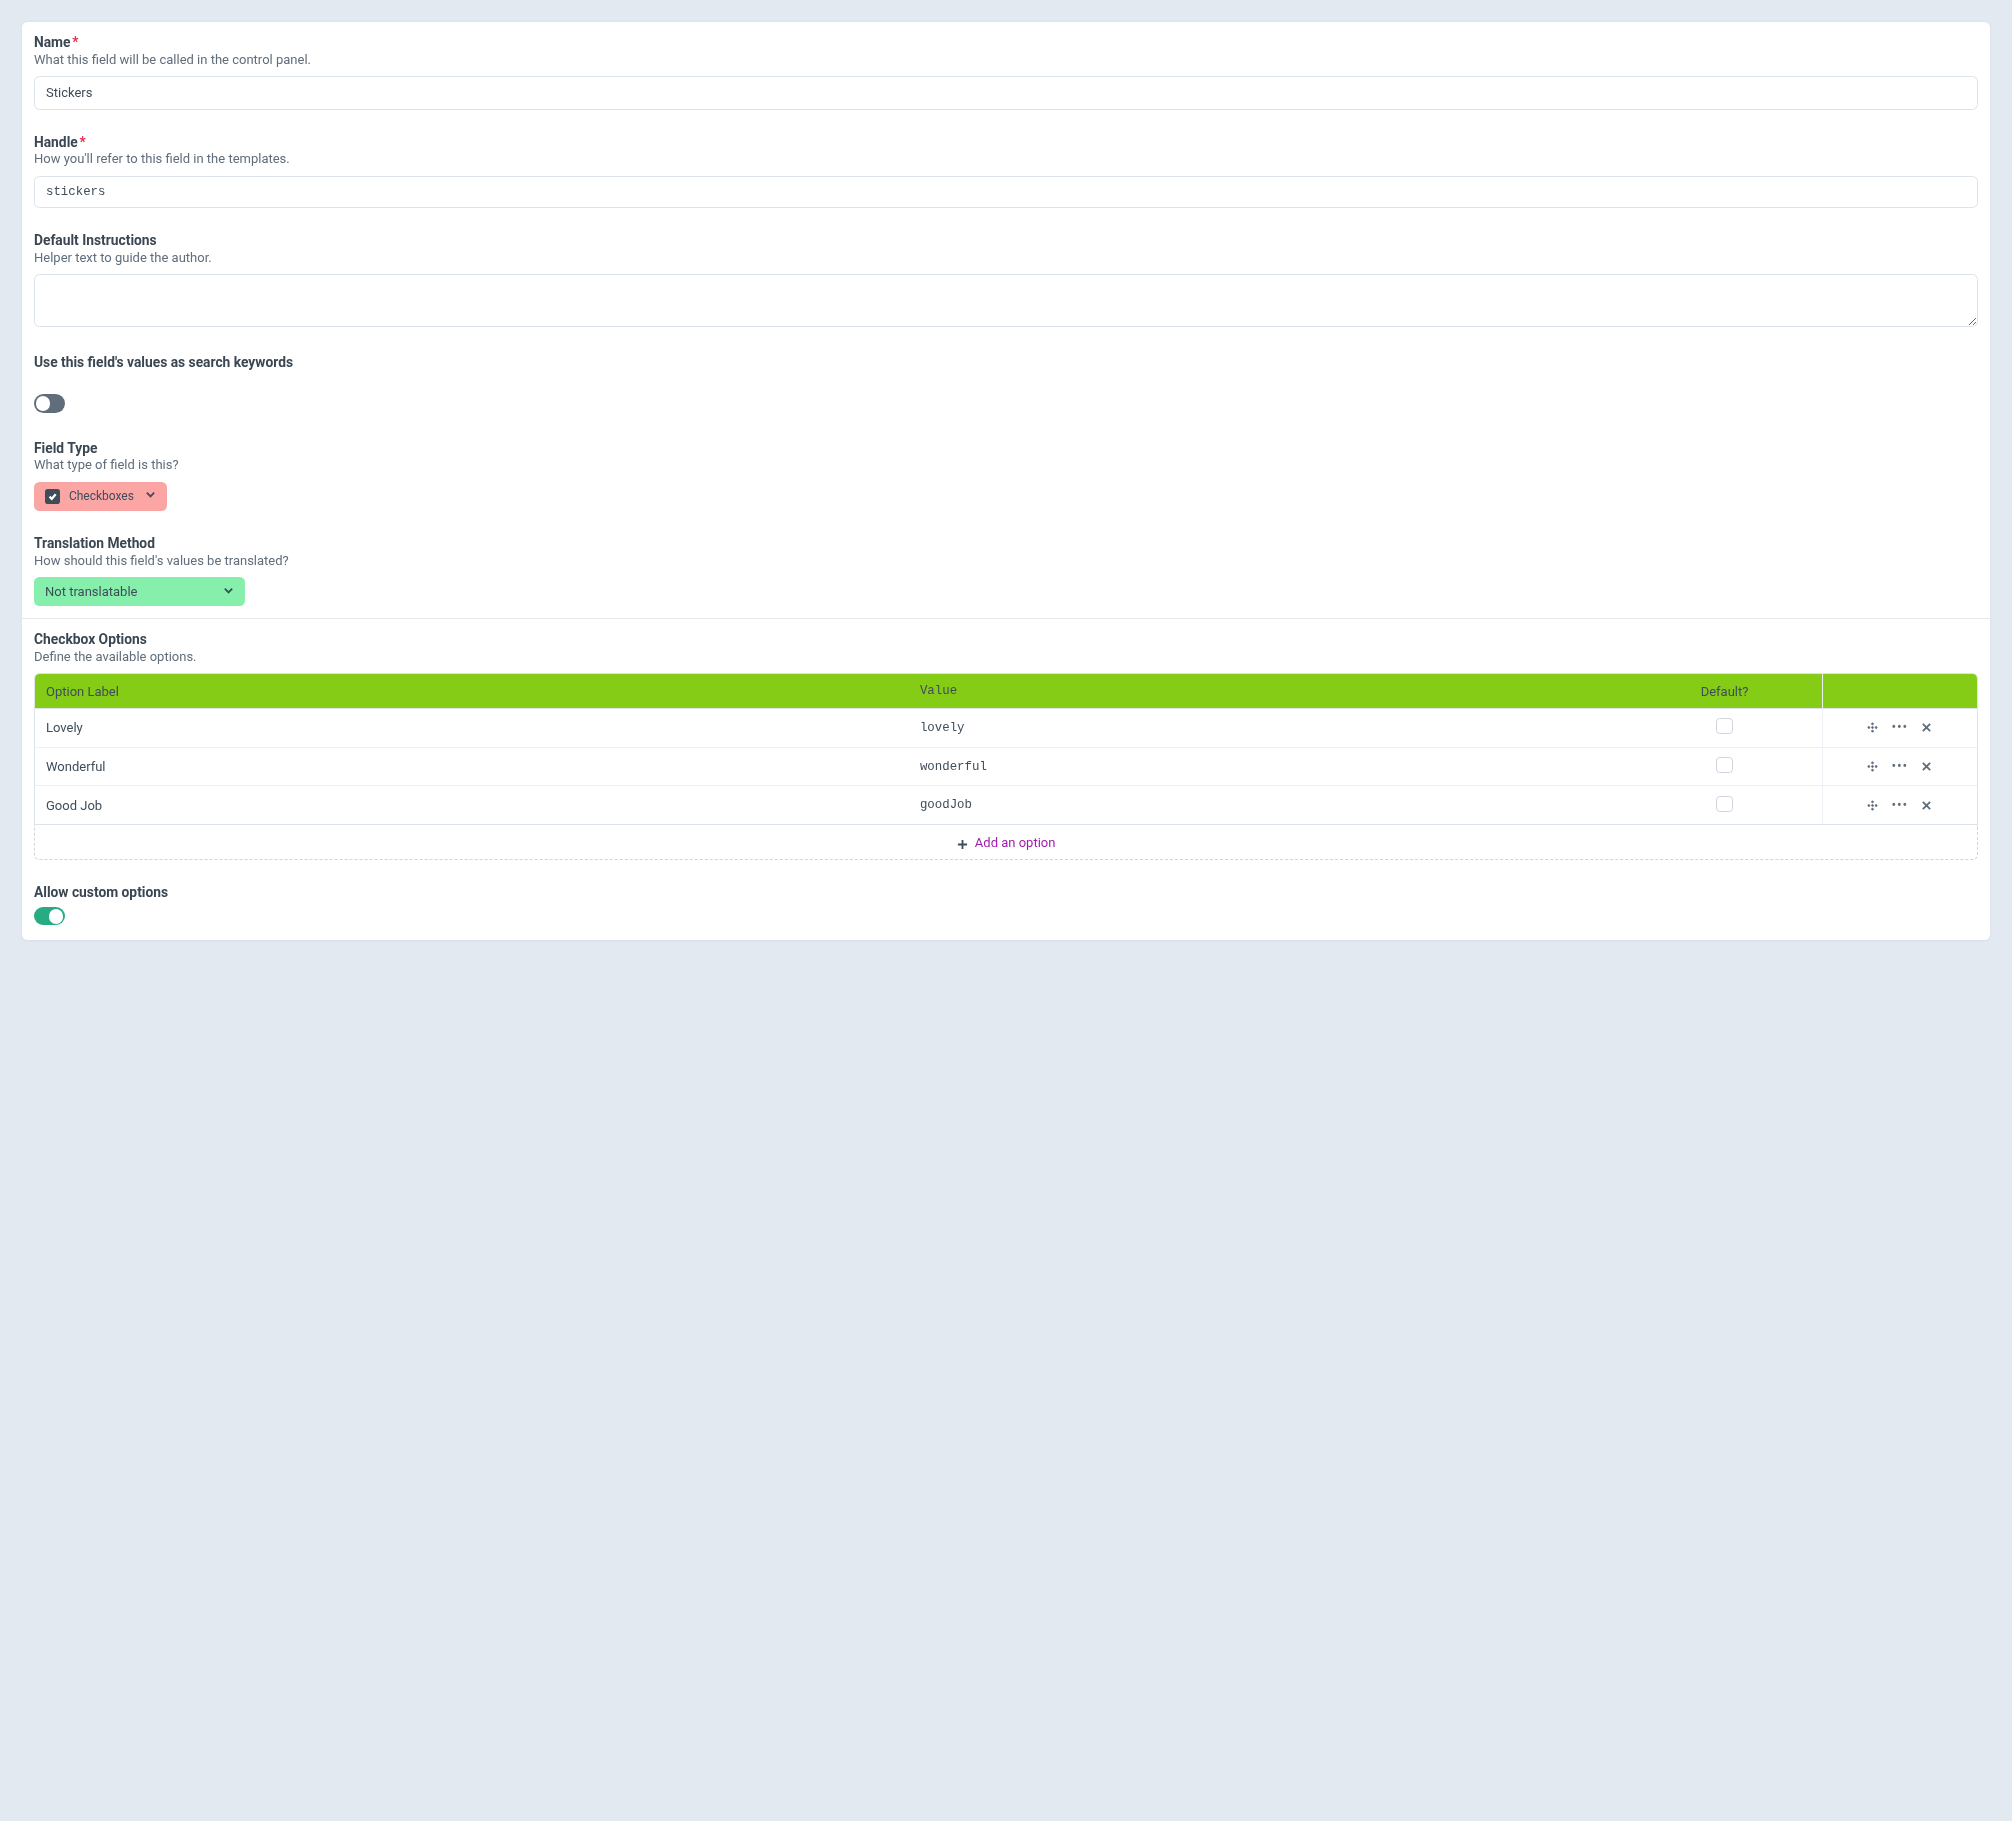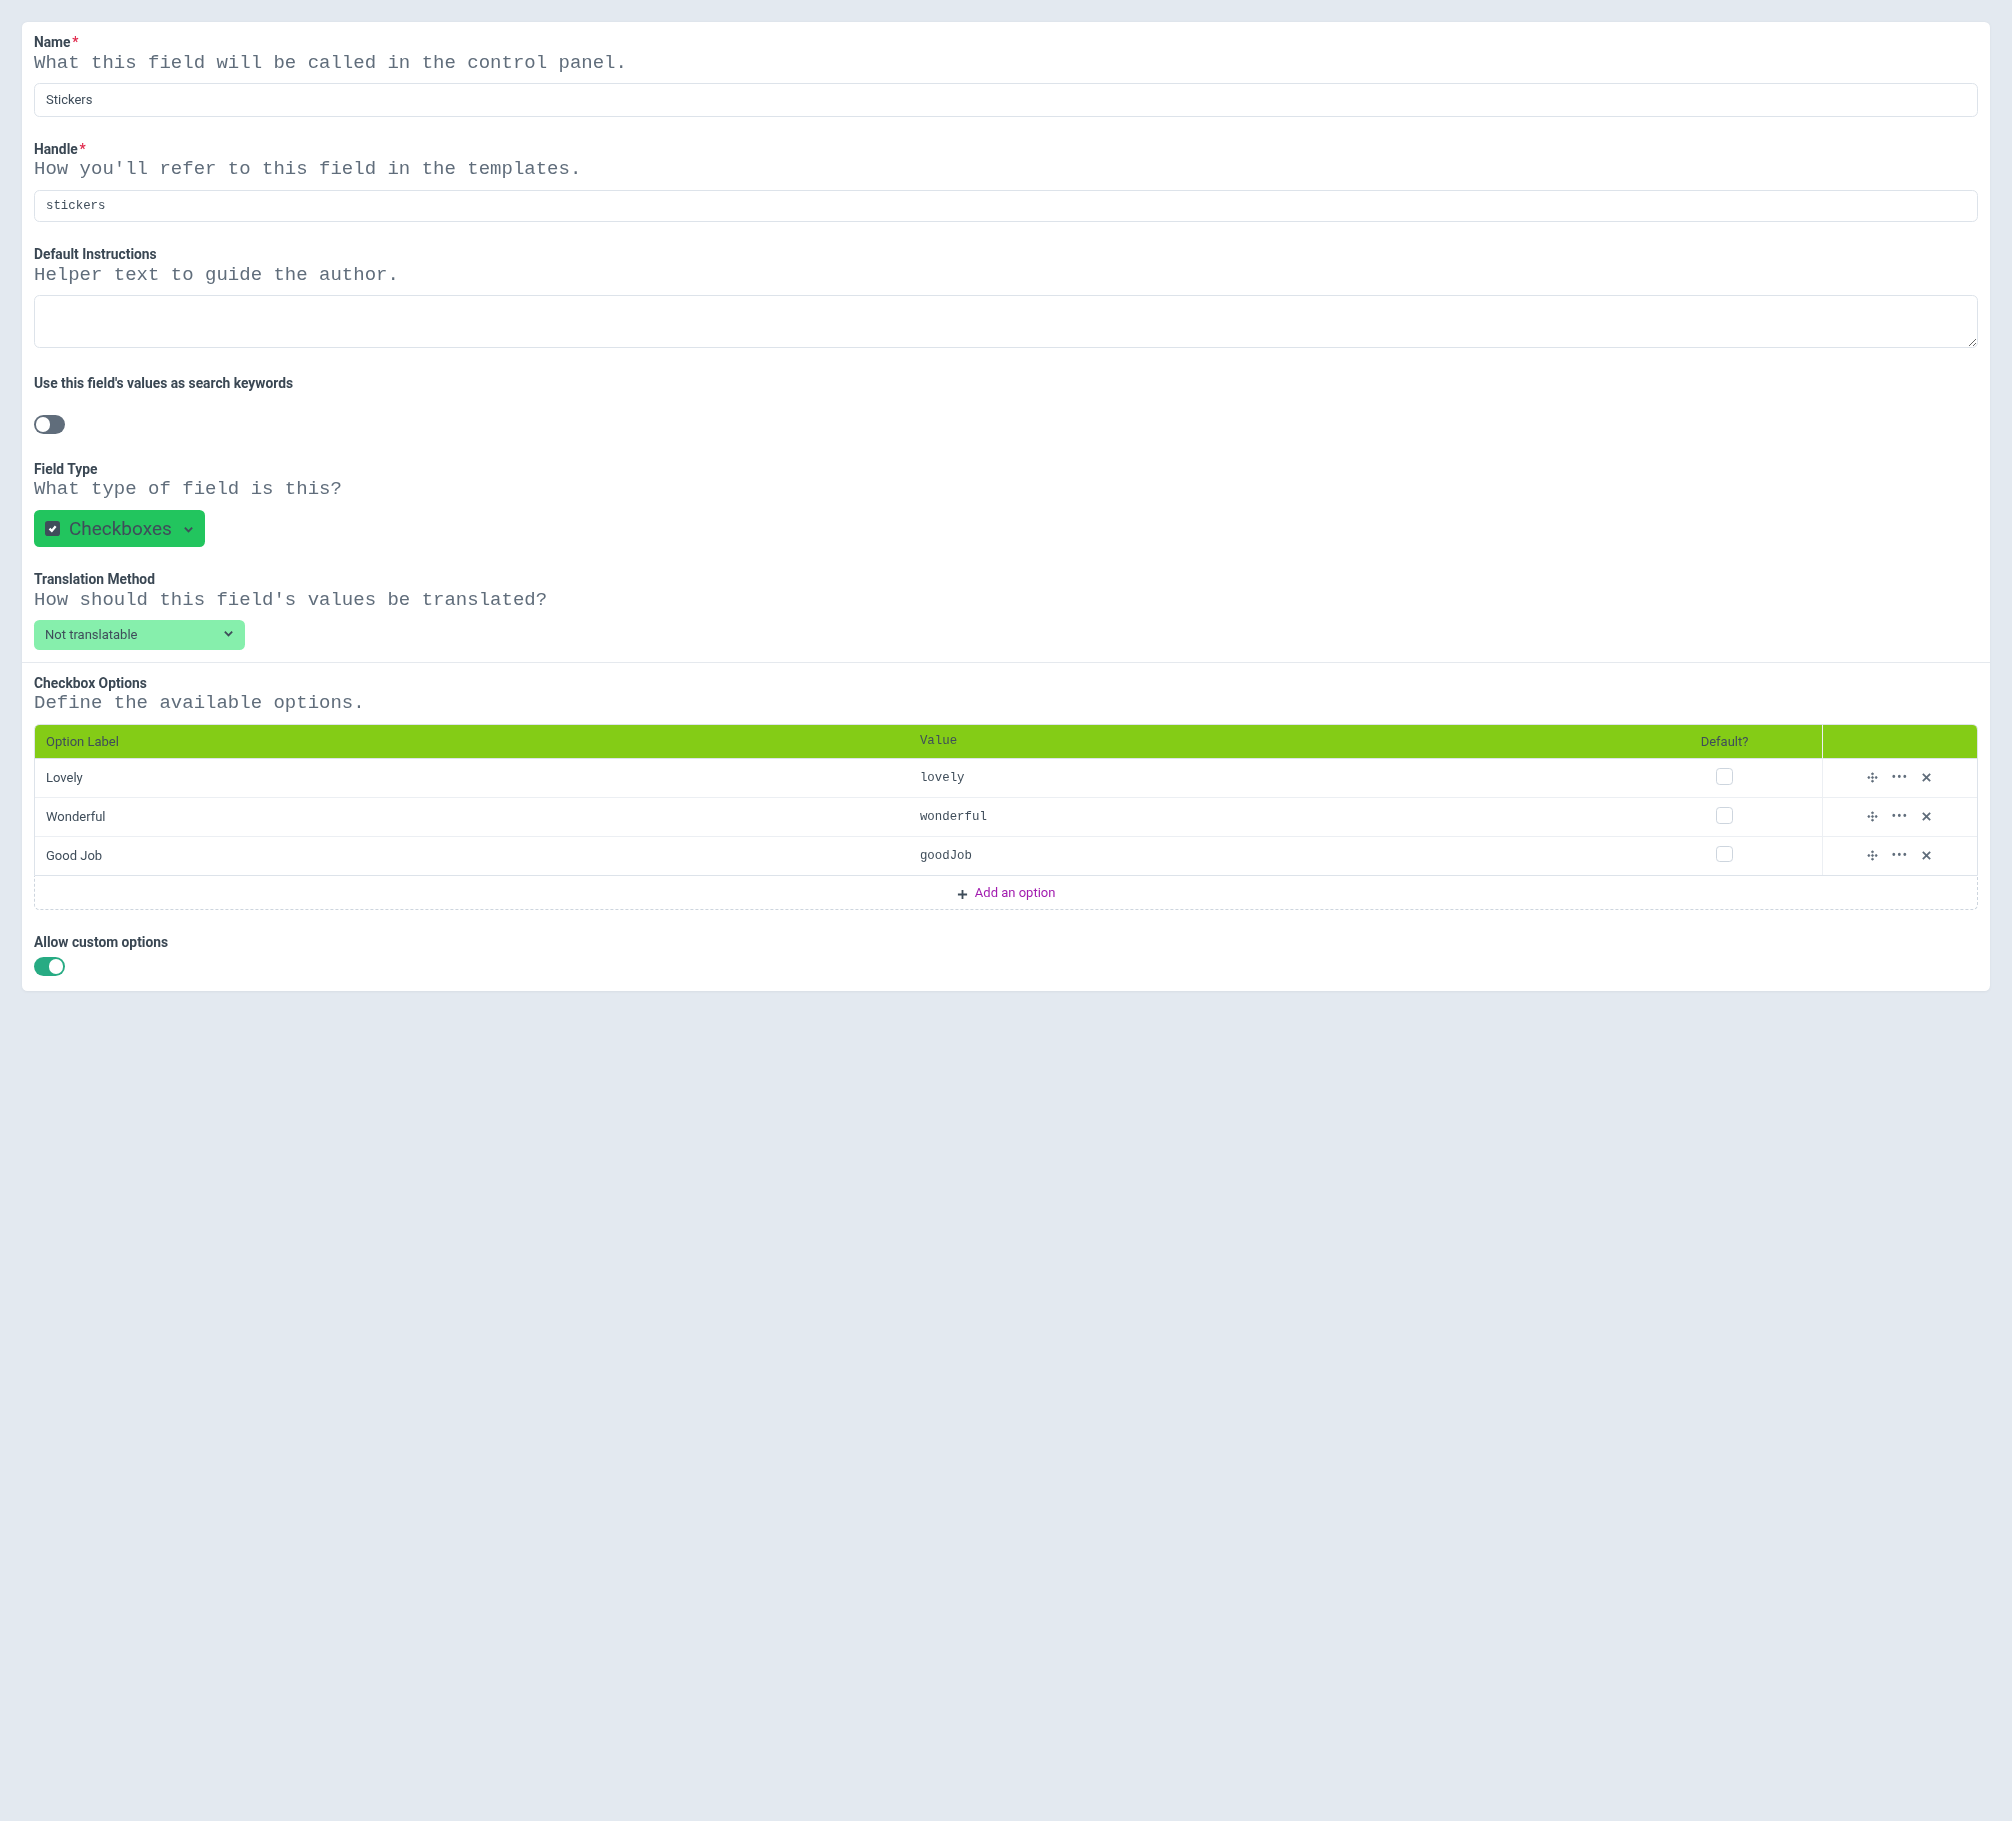--- a/index.html
+++ b/index.html
@@ -38,24 +38,23 @@
       display: block;
       margin-bottom: 1.8px;
     }
     .required {
       color: #e0294c;
       font-weight: 600;
       margin-left: 1.8px;
     }
     .field-help {
       color: #606d7b;
-      font-size: 19px;
+      font-size: 13px;
       margin-bottom: 9.2px;
       display: block;
-      font-family: Liberation Mono, monospace;
     }
     .text-input {
       width: 100%;
       border: 0.9px solid #dde3ea;
       border-radius: 5.5px;
       padding: 8.3px 11px;
       font-size: 13px;
       color: #3f4d5a;
       font-family: inherit;
     }
@@ -89,24 +88,24 @@
     }
     .toggle.on {
       background: #27AB83;
     }
     .toggle.on::after {
       left: 14.7px;
     }
     .select-pill {
       display: inline-flex;
       align-items: center;
-      background: #22c55e;
+      background: #fca5a5;
       border-radius: 5.5px;
       padding: 7.3px 11px;
-      font-size: 19px;
+      font-size: 12px;
       color: #3f4d5a;
       cursor: pointer;
       gap: 9.2px;
     }
     .select-pill .icon-box {
       width: 14.7px;
       height: 14.7px;
       background: #3f4d5a;
       border-radius: 2.8px;
       display: flex;

